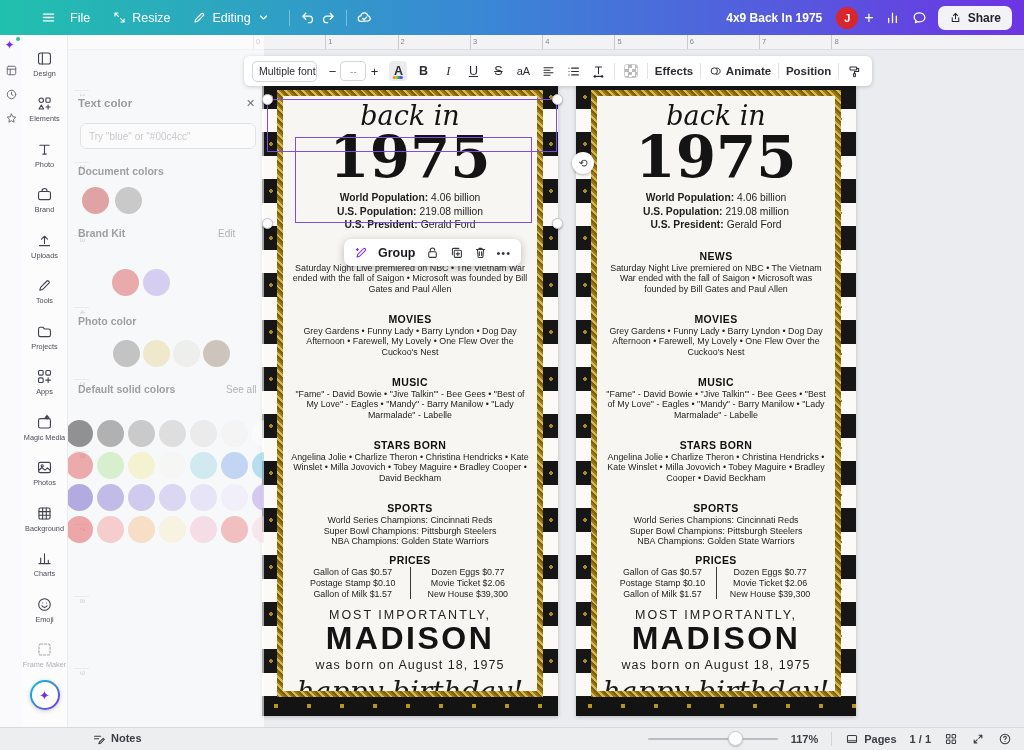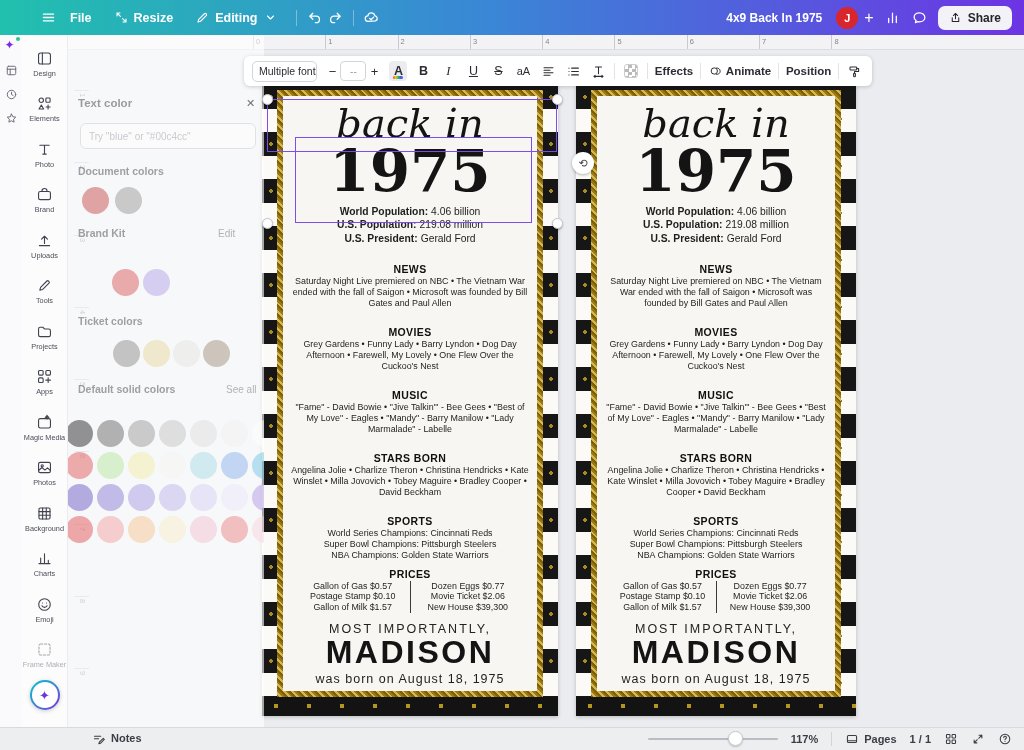--- a/index.html
+++ b/index.html
@@ -4,21 +4,21 @@
 <style>
   *{margin:0;padding:0;box-sizing:border-box}
   html,body{width:1024px;height:750px;overflow:hidden;font-family:"Liberation Sans",sans-serif;background:#ebecef}
   #app{position:relative;width:1024px;height:750px}
 
   
   .topbar{position:absolute;left:0;top:0;width:1024px;height:35px;z-index:30;
     background:linear-gradient(90deg,#21c0ae 0%,#3a86d6 48%,#6d34e4 100%);
     display:flex;align-items:center;color:#fff;font-size:12.5px}
   .tb-left{display:flex;align-items:center;gap:4px;padding-left:40px}
-  .tb-btn{display:flex;align-items:center;gap:5px;padding:5px 9px;border-radius:6px;cursor:pointer;font-weight:700}
+  .tb-btn{display:flex;align-items:center;gap:5px;padding:5px 9px;border-radius:6px;cursor:pointer;font-weight:400}
   .tb-btn svg{width:15px;height:15px;fill:none;stroke:#fff;stroke-width:1.5;stroke-linecap:round;stroke-linejoin:round}
   .tb-div{width:1px;height:16px;background:rgba(255,255,255,.35);margin:0 5px}
   .tb-right{margin-left:auto;display:flex;align-items:center;gap:10px;padding-right:12px}
   .tb-title{font-size:12px;font-weight:600;margin-right:4px}
   .avatar{width:22px;height:22px;border-radius:50%;background:#d9262d;display:flex;align-items:center;justify-content:center;font-size:11px;font-weight:700}
   .tb-plus{font-size:16px;font-weight:400;margin-left:-4px;cursor:pointer}
   .tb-ic{width:17px;height:17px;cursor:pointer}
   .tb-ic svg{width:100%;height:100%;fill:none;stroke:#fff;stroke-width:1.5;stroke-linecap:round;stroke-linejoin:round}
   .share-btn{background:#f3f2f6;color:#25262b;border-radius:7px;height:24px;display:flex;align-items:center;gap:6px;padding:0 11px;font-weight:700;font-size:12px;cursor:pointer}
   .share-btn svg{width:13px;height:13px;fill:none;stroke:#25262b;stroke-width:1.6;stroke-linecap:round;stroke-linejoin:round}
@@ -57,21 +57,21 @@
   .stripes{position:absolute;inset:0;background:repeating-linear-gradient(180deg,#161616 0 23.5px,#fbfaf6 23.5px 47px)}
   .stripes::after{content:"";position:absolute;inset:0;
     background-image:radial-gradient(circle 2px at 9px 12px,#ab8a1e 98%,transparent),radial-gradient(circle 2px at 40px 34px,#97791a 98%,transparent);
     background-size:56px 47px}
   .bottom-band{position:absolute;left:0;right:0;bottom:0;height:19px;background:#131313;
     background-image:radial-gradient(circle 2.4px at 14px 9px,#b3951f 98%,transparent);background-size:33px 19px}
   .card{position:absolute;top:5px;left:15px;right:15px;bottom:19px;background:#f7f6f2;
     border:6px solid #b8962e;border-image:repeating-linear-gradient(45deg,#7e5f0e 0 2px,#d9b84a 2px 4px,#9a7a16 4px 6px) 6;
     overflow:hidden;text-align:center;color:#1e1e1e;padding:4px 5px}
   .script{font-family:"DejaVu Serif",serif;font-style:italic}
-  .backin{font-size:40px;line-height:1.05;margin-top:2px;color:#141414}
+  .backin{font-size:27px;line-height:1.05;margin-top:2px;color:#141414}
   .year{font-family:"DejaVu Serif",serif;font-weight:700;font-size:58px;line-height:.95;color:#141414}
   .stats{margin-top:6px;font-size:10.3px;line-height:1.3}
   .stat-line b{margin-right:3px}
   .sec{margin-top:18px}
   .sec-h{font-size:10.5px;font-weight:700;letter-spacing:.4px;color:#101010}
   .sec-b{font-size:8.9px;line-height:1.2;white-space:pre-line;padding:0 1px;margin-top:1px}
   .prices-h{margin-top:7px}
   .prices{display:grid;grid-template-columns:1fr 1fr;width:94%;margin:1px auto 0;font-size:8.9px;line-height:1.22}
   .pcol-r{border-left:1px solid #3a3a3a}
   .most{margin-top:9px;font-size:12.5px;letter-spacing:2px;color:#222}
@@ -436,20 +436,39 @@
       </div>
 
     <div class="sel-rect" style="left:199px;top:64px;width:290px;height:53px"></div>
     <div class="sel-rect" style="left:227px;top:102px;width:237px;height:86px"></div>
     <div class="handle" style="left:193.5px;top:58.5px"></div>
     <div class="handle" style="left:483.5px;top:58.5px"></div>
     <div class="handle" style="left:193.5px;top:182.5px"></div>
     <div class="handle" style="left:483.5px;top:182.5px"></div>
     <div class="rotate-badge" style="left:504px;top:117px">⟲</div>
 
+    <div class="groupbar">
+      <span class="gico magic"><svg viewBox="0 0 20 20">
+            <path d="M4 16l1-3.5L12.5 5a1.6 1.6 0 0 1 2.3 0l.2.2a1.6 1.6 0 0 1 0 2.3L7.5 15z"></path>
+            <path d="M4.5 4.5l.4 1 1 .4-1 .4-.4 1-.4-1-1-.4 1-.4z"></path>
+          </svg></span>
+      <span class="group-label">Group</span>
+      <span class="gico"><svg viewBox="0 0 20 20">
+            <rect x="5" y="9" width="10" height="7.5" rx="1.5"></rect>
+            <path d="M7 9V7a3 3 0 0 1 6 0"></path>
+          </svg></span>
+      <span class="gico"><svg viewBox="0 0 20 20">
+            <rect x="7" y="7" width="9.5" height="9.5" rx="1.5"></rect>
+            <path d="M13 4.5H6A1.5 1.5 0 0 0 4.5 6v7M11.8 9.5v4.5M9.5 11.8H14"></path>
+          </svg></span>
+      <span class="gico"><svg viewBox="0 0 20 20">
+            <path d="M4.5 6h11M8 6V4.5h4V6M6 6l.7 9.3a1.5 1.5 0 0 0 1.5 1.4h3.6a1.5 1.5 0 0 0 1.5-1.4L14 6M8.5 9v5M11.5 9v5"></path>
+          </svg></span>
+      <span class="gdots">•••</span>
+    </div>
 
     <div class="fmtbar">
       <span class="font-select">Multiple fonts</span>
       <span class="size-ctl">
         <span class="sbtn">−</span>
         <span class="size-val">--</span>
         <span class="sbtn">+</span>
       </span>
       <span class="fmt-ic color-a">A</span>
       <span class="fmt-ic bold-b">B</span>
@@ -505,21 +524,21 @@
         <div class="panel-search">Try "blue" or "#00c4cc"</div>
         <div class="panel-sec" style="left:10px;top:130px">Document colors</div>
         <div style="display:contents">
           
         <div class="swatch doc-sw" style="width: 27px; height: 27px; top: 152px; background: rgb(201, 79, 79); left: 14px;"></div><div class="swatch doc-sw" style="width: 27px; height: 27px; top: 152px; background: rgb(154, 154, 154); left: 47px;"></div></div>
         <div class="panel-sec" style="left:10px;top:192px">Brand Kit</div>
         <div class="panel-link" style="left:150px;top:193px">Edit</div>
         <div style="display:contents">
           
         <div class="swatch brand-sw" style="width: 27px; height: 27px; top: 234px; background: rgb(217, 92, 92); left: 44px;"></div><div class="swatch brand-sw" style="width: 27px; height: 27px; top: 234px; background: rgb(179, 165, 232); left: 75px;"></div></div>
-        <div class="panel-sec" style="left:10px;top:280px">Ticket colors</div>
+        <div class="panel-sec" style="left:10px;top:280px">Photo color</div>
         <div style="display:contents">
           
         <div class="swatch photo-sw" style="width: 27px; height: 27px; top: 305px; background: rgb(142, 142, 142); left: 45px;"></div><div class="swatch photo-sw" style="width: 27px; height: 27px; top: 305px; background: rgb(230, 216, 160); left: 75px;"></div><div class="swatch photo-sw" style="width: 27px; height: 27px; top: 305px; background: rgb(228, 228, 223); left: 105px;"></div><div class="swatch photo-sw" style="width: 27px; height: 27px; top: 305px; background: rgb(163, 147, 124); left: 135px;"></div></div>
         <div class="panel-sec" style="left:10px;top:348px">Default solid colors</div>
         <div class="panel-link" style="left:158px;top:349px">See all</div>
         <div style="display:contents"><div class="swatch grid-sw r0" style="background: rgb(43, 43, 43); left: -2px; top: 385px; width: 27px; height: 27px;"></div><div class="swatch grid-sw r0" style="background: rgb(107, 107, 107); left: 29px; top: 385px; width: 27px; height: 27px;"></div><div class="swatch grid-sw r0" style="background: rgb(156, 156, 156); left: 60px; top: 385px; width: 27px; height: 27px;"></div><div class="swatch grid-sw r0" style="background: rgb(196, 196, 196); left: 91px; top: 385px; width: 27px; height: 27px;"></div><div class="swatch grid-sw r0" style="background: rgb(222, 222, 222); left: 122px; top: 385px; width: 27px; height: 27px;"></div><div class="swatch grid-sw r0" style="background: rgb(240, 240, 240); left: 153px; top: 385px; width: 27px; height: 27px;"></div><div class="swatch grid-sw r0" style="background: rgb(255, 255, 255); left: 184px; top: 385px; width: 27px; height: 27px;"></div></div>
         <div style="display:contents"><div class="swatch grid-sw r1" style="background: rgb(224, 92, 92); left: -2px; top: 417px; width: 27px; height: 27px;"></div><div class="swatch grid-sw r1" style="background: rgb(185, 231, 160); left: 29px; top: 417px; width: 27px; height: 27px;"></div><div class="swatch grid-sw r1" style="background: rgb(241, 236, 166); left: 60px; top: 417px; width: 27px; height: 27px;"></div><div class="swatch grid-sw r1" style="background: rgb(244, 244, 238); left: 91px; top: 417px; width: 27px; height: 27px;"></div><div class="swatch grid-sw r1" style="background: rgb(169, 221, 228); left: 122px; top: 417px; width: 27px; height: 27px;"></div><div class="swatch grid-sw r1" style="background: rgb(140, 180, 236); left: 153px; top: 417px; width: 27px; height: 27px;"></div><div class="swatch grid-sw r1" style="background: rgb(116, 198, 228); left: 184px; top: 417px; width: 27px; height: 27px;"></div></div>
         <div style="display:contents"><div class="swatch grid-sw r2" style="background: rgb(111, 95, 198); left: -2px; top: 449px; width: 27px; height: 27px;"></div><div class="swatch grid-sw r2" style="background: rgb(141, 127, 214); left: 29px; top: 449px; width: 27px; height: 27px;"></div><div class="swatch grid-sw r2" style="background: rgb(167, 156, 226); left: 60px; top: 449px; width: 27px; height: 27px;"></div><div class="swatch grid-sw r2" style="background: rgb(191, 183, 236); left: 91px; top: 449px; width: 27px; height: 27px;"></div><div class="swatch grid-sw r2" style="background: rgb(214, 209, 244); left: 122px; top: 449px; width: 27px; height: 27px;"></div><div class="swatch grid-sw r2" style="background: rgb(234, 231, 250); left: 153px; top: 449px; width: 27px; height: 27px;"></div><div class="swatch grid-sw r2" style="background: rgb(181, 154, 230); left: 184px; top: 449px; width: 27px; height: 27px;"></div></div>
         <div style="display:contents"><div class="swatch grid-sw r3" style="background: rgb(226, 87, 87); left: -2px; top: 481px; width: 27px; height: 27px;"></div><div class="swatch grid-sw r3" style="background: rgb(242, 163, 163); left: 29px; top: 481px; width: 27px; height: 27px;"></div><div class="swatch grid-sw r3" style="background: rgb(245, 198, 147); left: 60px; top: 481px; width: 27px; height: 27px;"></div><div class="swatch grid-sw r3" style="background: rgb(247, 236, 203); left: 91px; top: 481px; width: 27px; height: 27px;"></div><div class="swatch grid-sw r3" style="background: rgb(243, 195, 210); left: 122px; top: 481px; width: 27px; height: 27px;"></div><div class="swatch grid-sw r3" style="background: rgb(234, 134, 134); left: 153px; top: 481px; width: 27px; height: 27px;"></div><div class="swatch grid-sw r3" style="background: rgb(246, 213, 223); left: 184px; top: 481px; width: 27px; height: 27px;"></div></div>
       </div>

